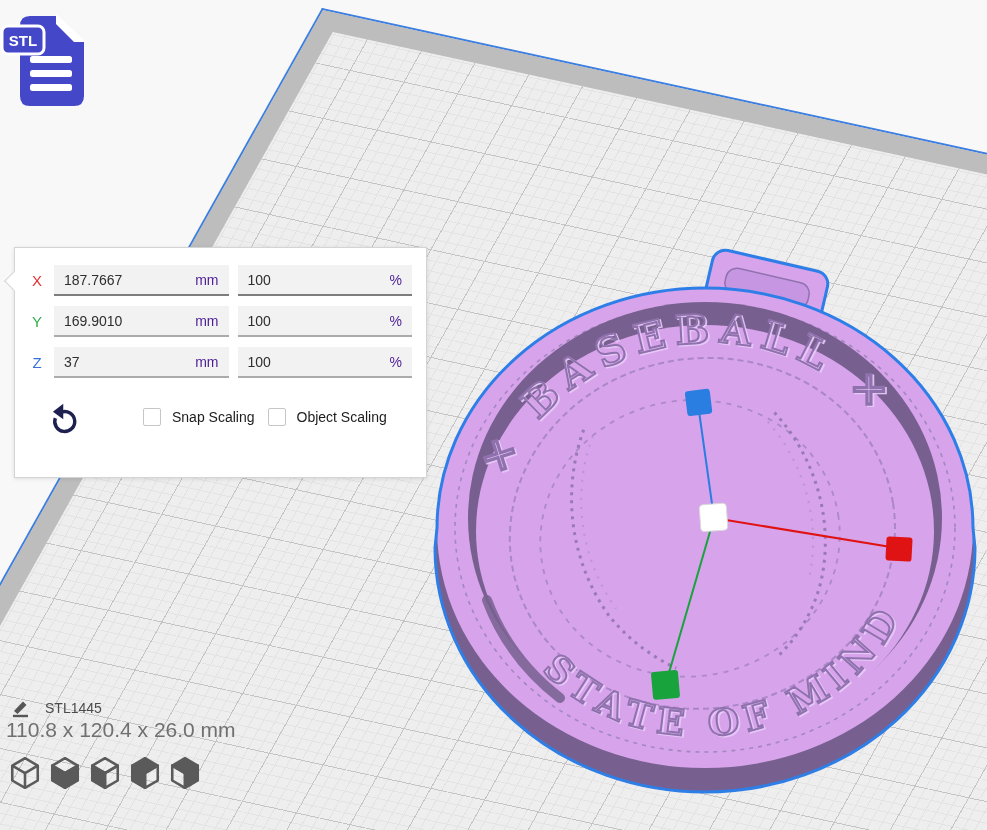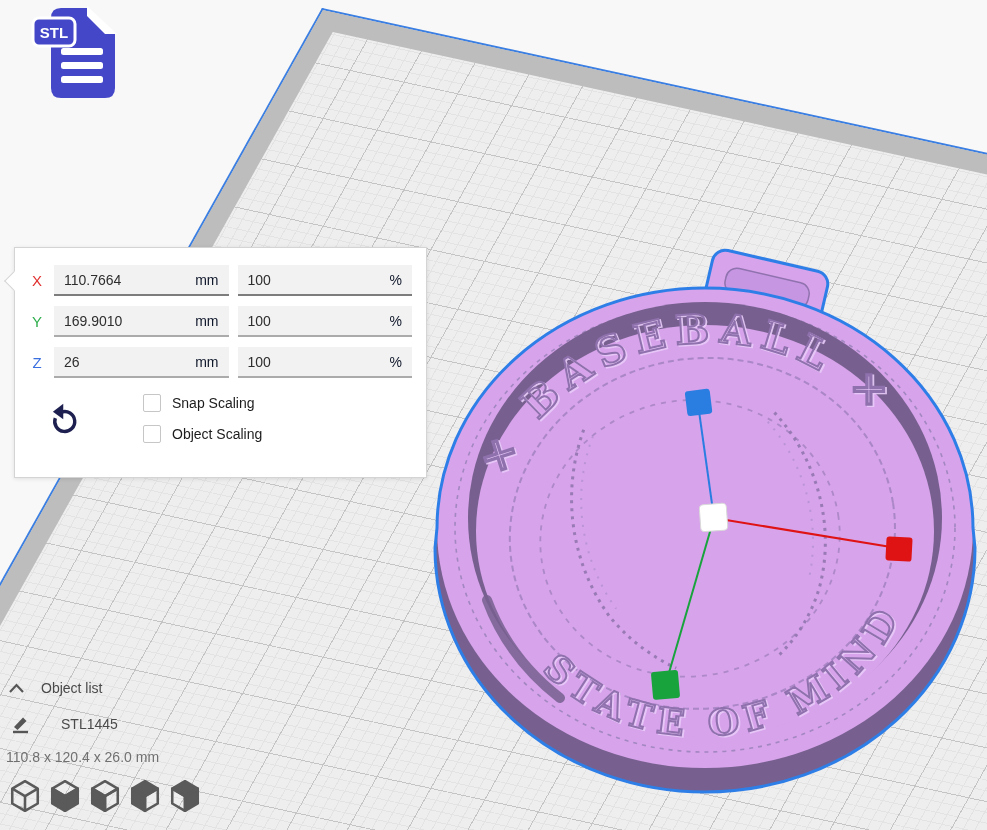--- a/index.html
+++ b/index.html
@@ -24,21 +24,21 @@
     transform: matrix(0.978, 0.213, -0.489, 0.873, 322, 8);
   }
   .plate-band {
     position:absolute; inset:0;
     border-top:20px solid #bdbdbd; border-left:20px solid #bdbdbd;
   }
 
   .model-svg { position:absolute; left:360px; top:228px; width:627px; height:602px; }
 
   
-  .stl-logo { position:absolute; left:0; top:4px; width:92px; height:100px;padding-left:31px; }
+  .stl-logo { position:absolute; left:0; top:12px; width:92px; height:100px; }
 
   
   .scale-panel {
     position:absolute; left:14px; top:247px; width:413px; height:231px;
     background:#ffffff; border:1px solid #d4d4d4;
     box-shadow:0 1px 4px rgba(0,0,0,0.10);
     padding:17px 14px 0 14px;
   }
   .panel-tail {
     position:absolute; left:-8px; top:26px; width:14px; height:14px;
@@ -48,38 +48,38 @@
   .srow { display:flex; align-items:center; gap:9px; margin-bottom:10px; position:relative; }
   .axis { width:16px; text-align:center; font-size:15px; }
   .axis-x { color:#e23131; } .axis-y { color:#2fae4d; } .axis-z { color:#3a6fe0; }
   .field {
     flex:1; height:31px; background:#f2f2f2;
     border-bottom:2px solid #ababab;
     display:flex; align-items:center; justify-content:space-between;
     padding:0 10px; font-size:14px; color:#2e2e2e; cursor:text;
   }
   .srow-x .field { border-bottom-color:#7d7d7d; }
-  .unit { color:#0f172a; }
+  .unit { color:#4c1d95; }
   .controls { display:flex; margin-top:14px; }
   .reset-btn { width:70px; display:flex; justify-content:center; padding-top:8px; cursor:pointer; }
-  .checks { display:flex; flex-direction:column; gap:13px; padding-left:44px; padding-top:2px; }
+  .checks { display:flex; flex-direction:row; gap:13px; padding-left:44px; padding-top:2px; }
   .check-row { display:flex; align-items:center; gap:11px; }
   .checkbox {
     width:18px; height:18px; background:#ffffff;
     border:1px solid #c6c6c6; border-radius:2px; cursor:pointer;
   }
   .check-label { font-size:14px; color:#1c1c1c; }
 
   
   .object-list { position:absolute; left:8px; top:680px; width:260px; }
   .ol-header { display:flex; align-items:center; gap:16px; cursor:pointer; }
   .ol-header-label { font-size:14px; color:#4a4a4a; }
-  .ol-item { display:flex; align-items:center; gap:30px; margin-top:17px; margin-left:2px; cursor:pointer; }
+  .ol-item { display:flex; align-items:center; gap:14px; margin-top:17px; margin-left:2px; cursor:pointer; }
   .ol-item-label { font-size:14px; color:#4a4a4a; }
-  .ol-dims { margin-top:15px; margin-left:-2px; font-size:14px; color:#707070; }
+  .ol-dims { margin-left:-2px; font-size:21px; color:#707070; }
   .view-toolbar { display:flex; gap:7px; margin-top:13px; }
   .view-btn { width:33px; height:36px; background:transparent; border:none; cursor:pointer; padding:0; }
 </style>
 </head>
 <body>
 
 <div class="stage">
 
   <div class="plate">
     <div class="plate-band"></div>
@@ -157,21 +157,21 @@
       <text x="23" y="34" text-anchor="middle" font-family="'Liberation Sans', sans-serif" font-size="15" font-weight="bold" fill="#ffffff">STL</text>
     </svg>
   </div>
 
   <div class="scale-panel">
     <div class="panel-tail"></div>
 
     <div class="srow srow-x">
       <span class="axis axis-x">X</span>
       <div class="field">
-        <span>110.7664</span>
+        <span>187.7667</span>
         <span class="unit">mm</span>
       </div>
       <div class="field">
         <span>100</span>
         <span class="unit">%</span>
       </div>
     </div>
 
     <div class="srow srow-y">
       <span class="axis axis-y">Y</span>
@@ -181,21 +181,21 @@
       </div>
       <div class="field">
         <span>100</span>
         <span class="unit">%</span>
       </div>
     </div>
 
     <div class="srow srow-z">
       <span class="axis axis-z">Z</span>
       <div class="field">
-        <span>26</span>
+        <span>37</span>
         <span class="unit">mm</span>
       </div>
       <div class="field">
         <span>100</span>
         <span class="unit">%</span>
       </div>
     </div>
 
     <div class="controls">
       <div class="reset-btn">
@@ -211,26 +211,20 @@
         </div>
         <div class="check-row">
           <div class="checkbox"></div>
           <span class="check-label">Object Scaling</span>
         </div>
       </div>
     </div>
   </div>
 
   <div class="object-list">
-    <div class="ol-header">
-      <svg width="17" height="11" viewBox="0 0 17 11">
-        <polyline points="2,9 8.5,2 15,9" fill="none" stroke="#565656" stroke-width="2.2"></polyline>
-      </svg>
-      <span class="ol-header-label">Object list</span>
-    </div>
     <div class="ol-item">
       <svg width="21" height="21" viewBox="0 0 21 21">
         <path d="M4 14 L13 4.5 L16.5 8 L7.5 17 Z" fill="#565656"></path>
         <line x1="3" y1="19" x2="18" y2="19" stroke="#565656" stroke-width="2.4"></line>
       </svg>
       <span class="ol-item-label">STL1445</span>
     </div>
     <div class="ol-dims">110.8 x 120.4 x 26.0 mm</div>
 
     <div class="view-toolbar">

